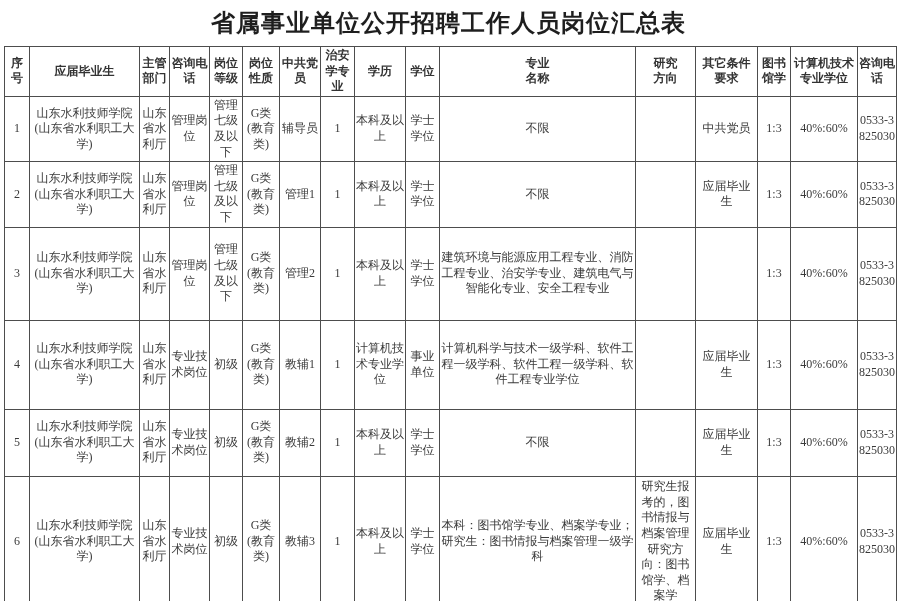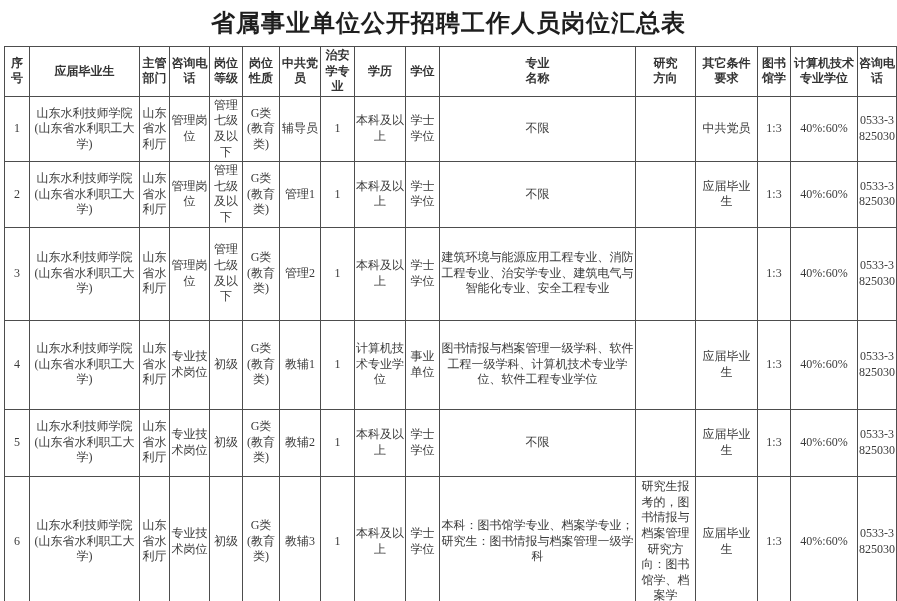--- a/index.html
+++ b/index.html
@@ -141,21 +141,21 @@
         <td>4</td>
         <td>山东水利技师学院(山东省水利职工大学)</td>
         <td>山东省水利厅</td>
         <td>专业技术岗位</td>
         <td>初级</td>
         <td>G类(教育类)</td>
         <td>教辅1</td>
         <td>1</td>
         <td>计算机技术专业学位</td>
         <td>事业单位</td>
-        <td class="ta-left">图书情报与档案管理一级学科、软件工程一级学科、计算机技术专业学位、软件工程专业学位</td>
+        <td class="ta-left">计算机科学与技术一级学科、软件工程一级学科、软件工程一级学科、软件工程专业学位</td>
         <td></td>
         <td>应届毕业生</td>
         <td>1:3</td>
         <td>40%:60%</td>
         <td>0533-3825030</td>
       </tr>
       <tr>
         <td>5</td>
         <td>山东水利技师学院(山东省水利职工大学)</td>
         <td>山东省水利厅</td>

